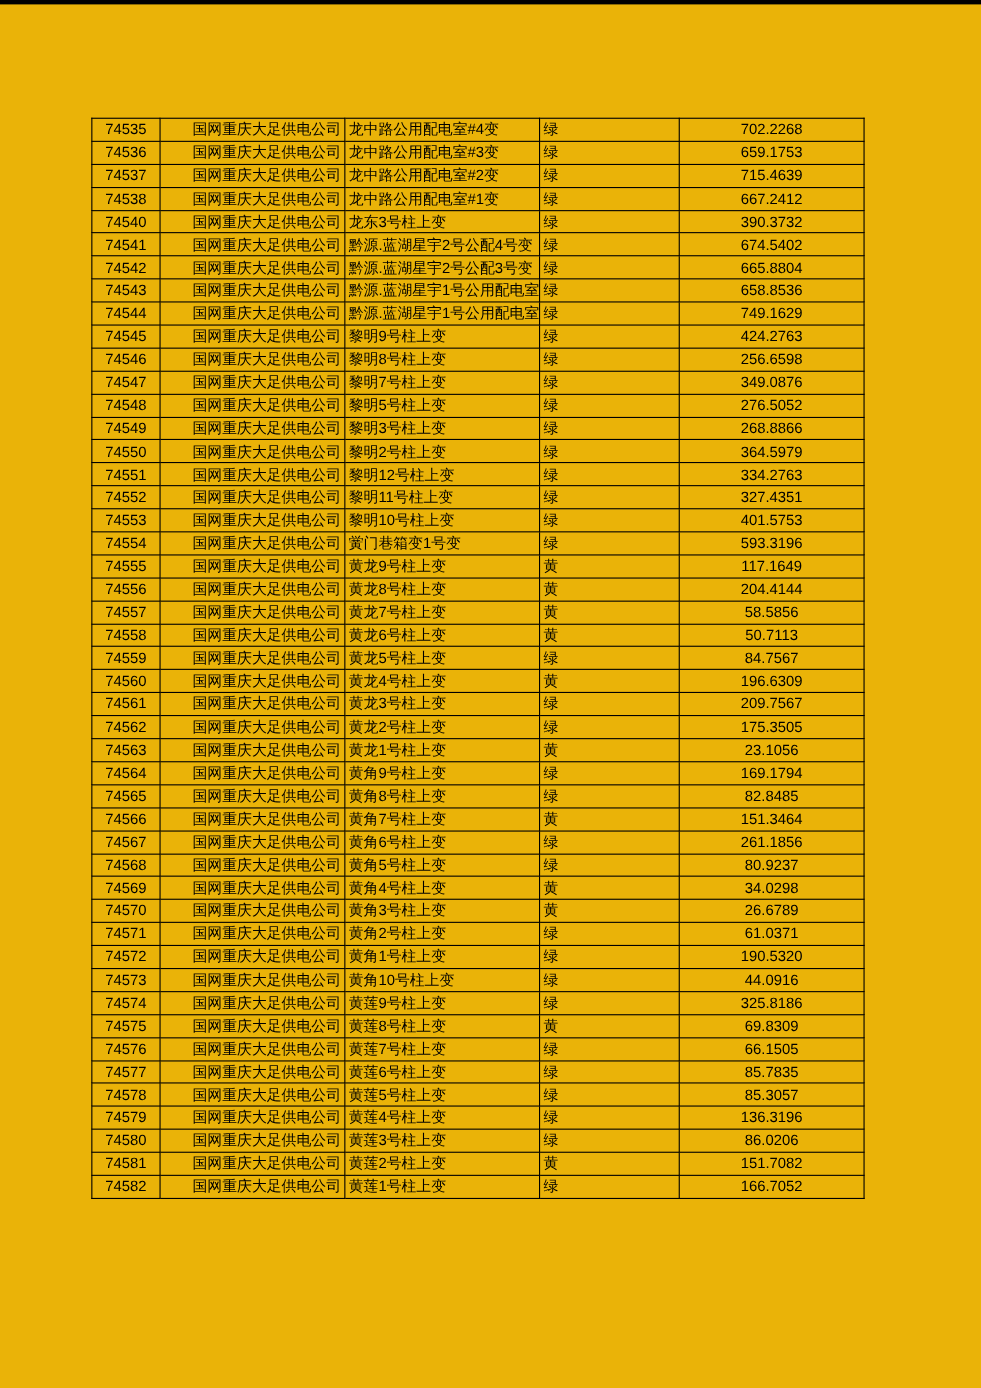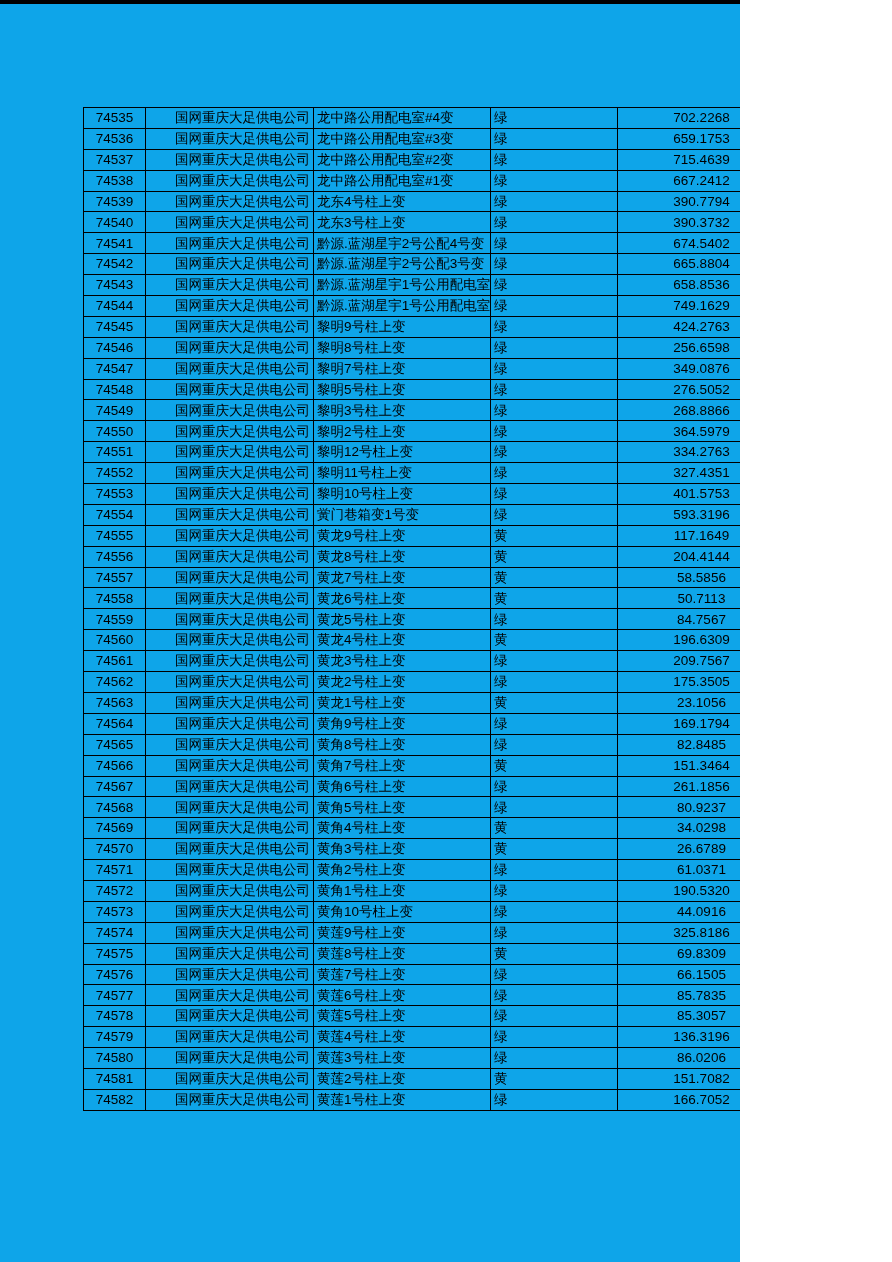--- a/index.html
+++ b/index.html
@@ -3,23 +3,23 @@
 <meta charset="utf-8">
 <style>
   html, body {
     margin: 0;
     padding: 0;
     background: #ffffff;
     font-family: "Liberation Sans", "DejaVu Sans", sans-serif;
   }
   .page {
     position: relative;
-    width: 740px;
+    width: 892px;
     height: 1262px;
-    background: #0ea5e9;
+    background: #eab308;
     overflow: hidden;
   }
   .top-bar {
     position: absolute;
     top: 0;
     left: 0;
     width: 892px;
     height: 4px;
     background: #000000;
   }
@@ -90,27 +90,20 @@
       <td class="c-value">715.4639</td>
     </tr>
         <tr>
       <td class="c-id">74538</td>
       <td class="c-company">国网重庆大足供电公司</td>
       <td class="c-name">龙中路公用配电室#1变</td>
       <td class="c-status">绿</td>
       <td class="c-value">667.2412</td>
     </tr>
         <tr>
-      <td class="c-id">74539</td>
-      <td class="c-company">国网重庆大足供电公司</td>
-      <td class="c-name">龙东4号柱上变</td>
-      <td class="c-status">绿</td>
-      <td class="c-value">390.7794</td>
-    </tr>
-        <tr>
       <td class="c-id">74540</td>
       <td class="c-company">国网重庆大足供电公司</td>
       <td class="c-name">龙东3号柱上变</td>
       <td class="c-status">绿</td>
       <td class="c-value">390.3732</td>
     </tr>
         <tr>
       <td class="c-id">74541</td>
       <td class="c-company">国网重庆大足供电公司</td>
       <td class="c-name">黔源.蓝湖星宇2号公配4号变</td>

